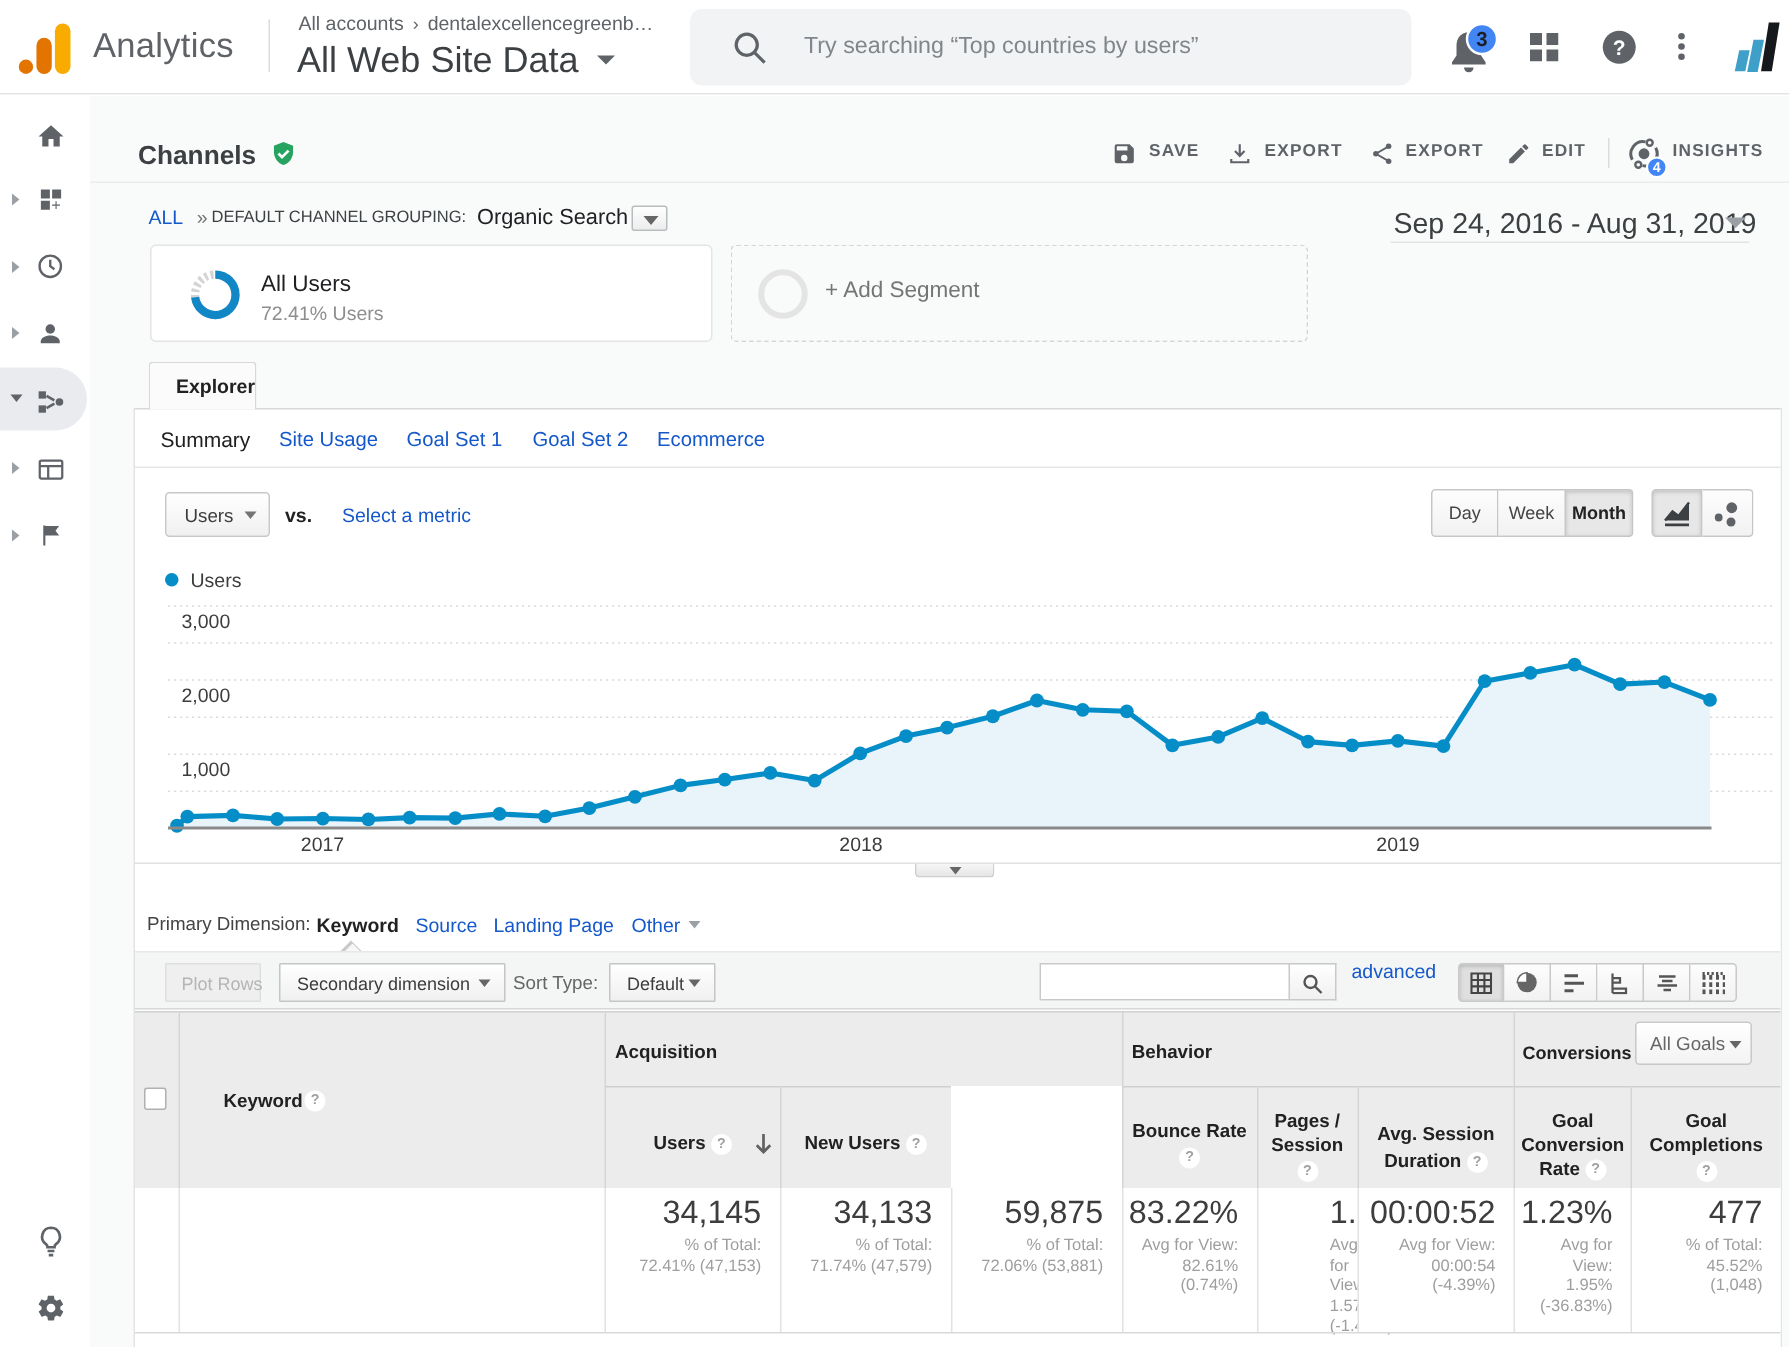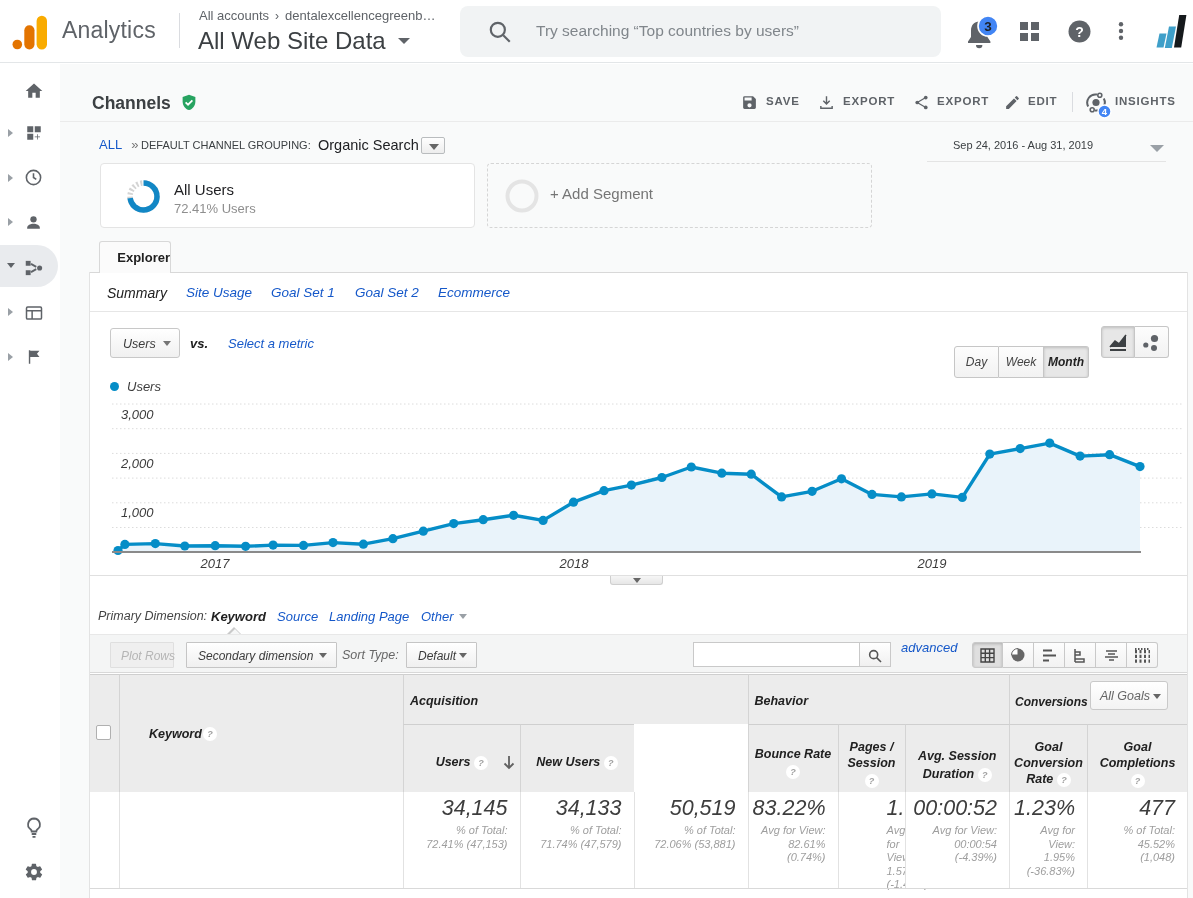--- a/index.html
+++ b/index.html
@@ -29,42 +29,42 @@
 .actbtn { position:absolute; top:95px; font-size:11.5px; font-weight:bold; color:#5f6368; letter-spacing:.8px; }
 #actdiv { position:absolute; left:1072px; top:92px; width:1px; height:20px; background:#dadce0; }
 #actline { position:absolute; left:60px; top:121px; width:1133px; height:1px; background:#ebebeb; }
 
 #bc { position:absolute; left:99px; top:137px; font-size:13px; }
 #dcg { position:absolute; left:141px; top:139px; font-size:11px; color:#3c4043; }
 #orgsearch { position:absolute; left:318px; top:137px; font-size:14.5px; color:#202124; }
 #bcbtn { position:absolute; left:421px; top:137px; width:24px; height:17px; border:1px solid #b9bcbe; border-radius:2px; background:linear-gradient(#fefefe,#ededed); }
 #bcbtn .c { position:absolute; left:6.5px; top:5.5px; width:0; height:0; border-left:5px solid transparent; border-right:5px solid transparent; border-top:6px solid #666; }
 
-#date { position:absolute; left:953px; top:139px; font-size:11px; color:#3c4043; }
+#date { position:absolute; left:929px; top:139px; font-size:19px; color:#3c4043; }
 #datecar { position:absolute; left:1150px; top:145px; width:0; height:0; border-left:7px solid transparent; border-right:7px solid transparent; border-top:7px solid #9aa0a6; }
 #dateline { position:absolute; left:927px; top:161px; width:239px; height:1px; background:#e4e4e4; }
 
 #seg1 { position:absolute; left:100px; top:163px; width:375px; height:65px; background:#fff; border:1px solid #e4e4e4; border-radius:4px; }
 #seg1 .t1 { position:absolute; left:73px; top:17px; font-size:15px; color:#212124; }
 #seg1 .t2 { position:absolute; left:73px; top:37px; font-size:13px; color:#8e8e8e; }
 #seg2 { position:absolute; left:487px; top:163px; width:385px; height:65px; border:1px dashed #d5d5d5; border-radius:4px; }
 #seg2 .t1 { position:absolute; left:62px; top:21px; font-size:15px; color:#757575; }
 
 #tab { position:absolute; left:99px; top:241px; width:72px; height:32px; background:#fbfbfb; border:1px solid #d8d8d8; border-bottom:none; border-radius:3px 3px 0 0; z-index:2; font-size:13px; font-weight:bold; color:#212121; text-align:right; line-height:32px; }
-#panel { position:absolute; left:90px; top:272px; width:1097px; height:626px; background:#fff; border-top:1px solid #d8d8d8;font-style:italic; }
+#panel { position:absolute; left:90px; top:272px; width:1097px; height:626px; background:#fff; border-top:1px solid #d8d8d8; }
 
 #subnav { position:absolute; left:0px; top:0px; width:1097px; height:39px; border-bottom:1px solid #e6e6e6; font-size:13.5px; }
 #subnav span { position:absolute; top:12px; }
 
 #usersbtn { position:absolute; left:20px; top:55px; width:70px; height:30px; border:1px solid #c8c8c8; border-radius:3px; background:linear-gradient(#fff,#f0f0f0); font-size:12.5px; color:#3c3c3c; }
 #usersbtn .t { position:absolute; left:12px; top:8px; }
 #usersbtn .c { position:absolute; right:8px; top:12px; width:0; height:0; border-left:4.5px solid transparent; border-right:4.5px solid transparent; border-top:5.5px solid #757575; }
 #vs { position:absolute; left:100px; top:63px; font-size:13px; color:#212121; font-weight:bold; }
 #selmetric { position:absolute; left:138px; top:63px; font-size:13px; }
-#dwm { position:absolute; left:864px; top:53px; height:44px; display:flex;margin-top:20px; }
+#dwm { position:absolute; left:864px; top:53px; height:44px; display:flex; }
 #dwm div { width:45px; height:32px; border:1px solid #c6c6c6; border-left:none; font-size:12px; color:#444; text-align:center; line-height:30px; background:linear-gradient(#fdfdfd,#f2f2f2); }
 #dwm div:first-child { border-left:1px solid #c6c6c6; border-radius:3px 0 0 3px; }
 #dwm div.on { background:#e7e7e7; box-shadow:inset 0 1px 3px rgba(0,0,0,.18); font-weight:bold; color:#222; border-radius:0 3px 3px 0; }
 #ctype { position:absolute; left:1011px; top:53px; height:32px; display:flex; }
 #ctype div { width:34px; height:32px; border:1px solid #c6c6c6; }
 #ctype div:first-child { border-radius:3px 0 0 3px; background:#e7e7e7; box-shadow:inset 0 1px 3px rgba(0,0,0,.18); }
 #ctype div:last-child { border-left:none; border-radius:0 3px 3px 0; background:linear-gradient(#fdfdfd,#f2f2f2); }
 
 #legend { position:absolute; left:20px; top:106px; font-size:13px; color:#3c3c3c; }
 #legend .dot { display:inline-block; width:9px; height:9px; border-radius:50%; background:#058dc7; margin-right:8px; }
@@ -361,21 +361,21 @@
 <div class="tcell" style="left:29px;top:118px;width:284px;height:96px;"></div>
 <div class="tcell" style="left:313px;top:118px;width:116.5px;height:96px;">
           <div class="tnum" style="margin:4px 12px 0 0">34,145</div>
           <div class="tsub" style="margin:3px 12px 0 0">% of Total:<br>72.41% (47,153)</div>
         </div>
 <div class="tcell" style="left:429.5px;top:118px;width:114.0px;height:96px;">
           <div class="tnum" style="margin:4px 12px 0 0">34,133</div>
           <div class="tsub" style="margin:3px 12px 0 0">% of Total:<br>71.74% (47,579)</div>
         </div>
 <div class="tcell" style="left:543.5px;top:118px;width:114.0px;height:96px;">
-          <div class="tnum" style="margin:4px 12px 0 0">50,519</div>
+          <div class="tnum" style="margin:4px 12px 0 0">59,875</div>
           <div class="tsub" style="margin:3px 12px 0 0">% of Total:<br>72.06% (53,881)</div>
         </div>
 <div class="tcell" style="left:657.5px;top:118px;width:90.0px;height:96px;">
           <div class="tnum" style="margin:4px 12px 0 0">83.22%</div>
           <div class="tsub" style="margin:3px 12px 0 0">Avg for View:<br>82.61%<br>(0.74%)</div>
         </div>
 <div class="tcell" style="left:747.5px;top:118px;width:67.0px;height:96px;padding-left:48px;">
           <div class="tnum" style="margin:4px 12px 0 0">1.54</div>
           <div class="tsub" style="margin:3px 12px 0 0">Avg for<br>View:<br>1.57<br>(-1.47%)</div>
         </div>

